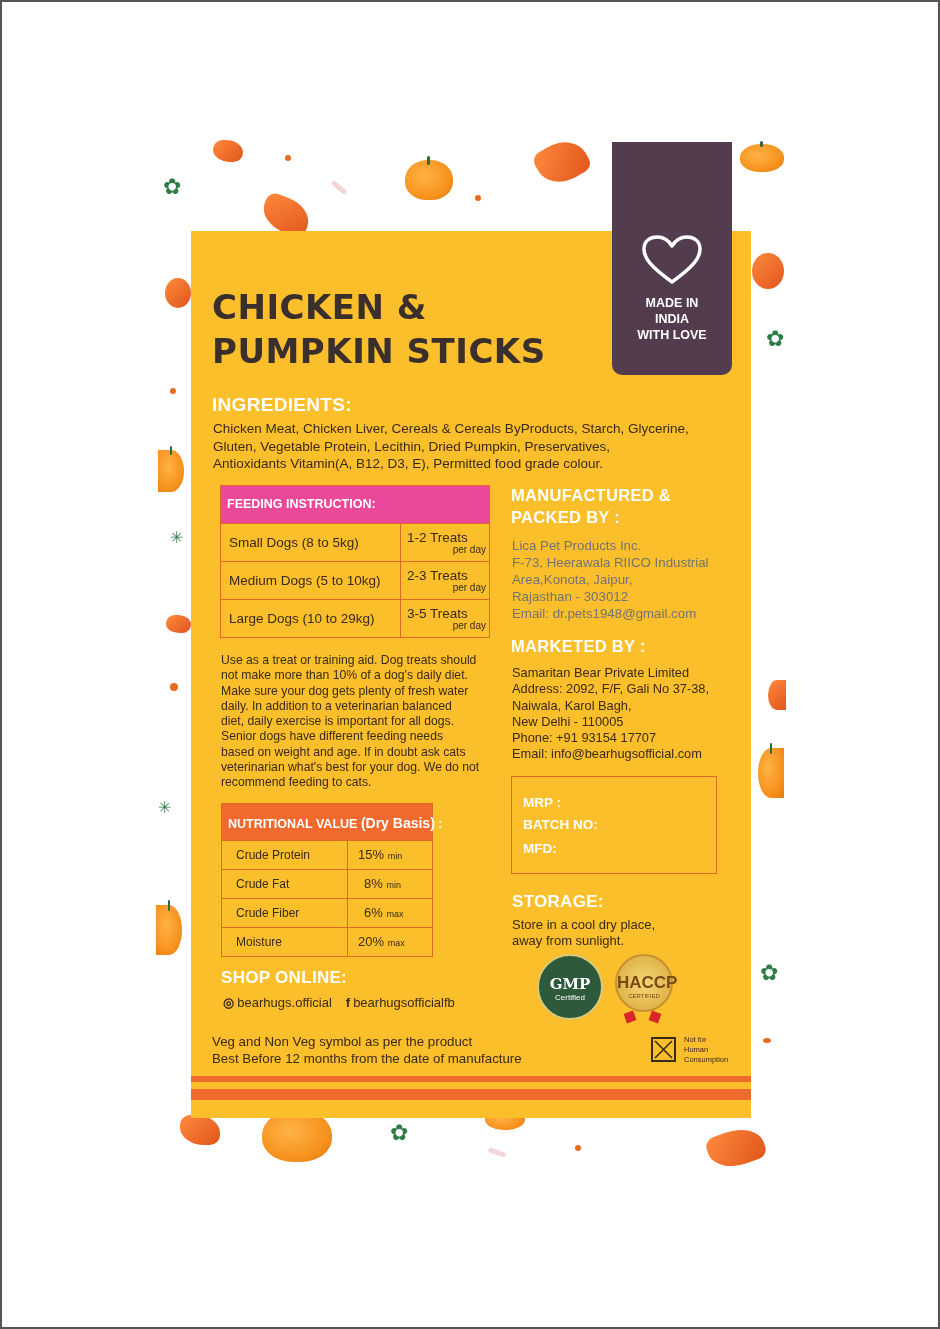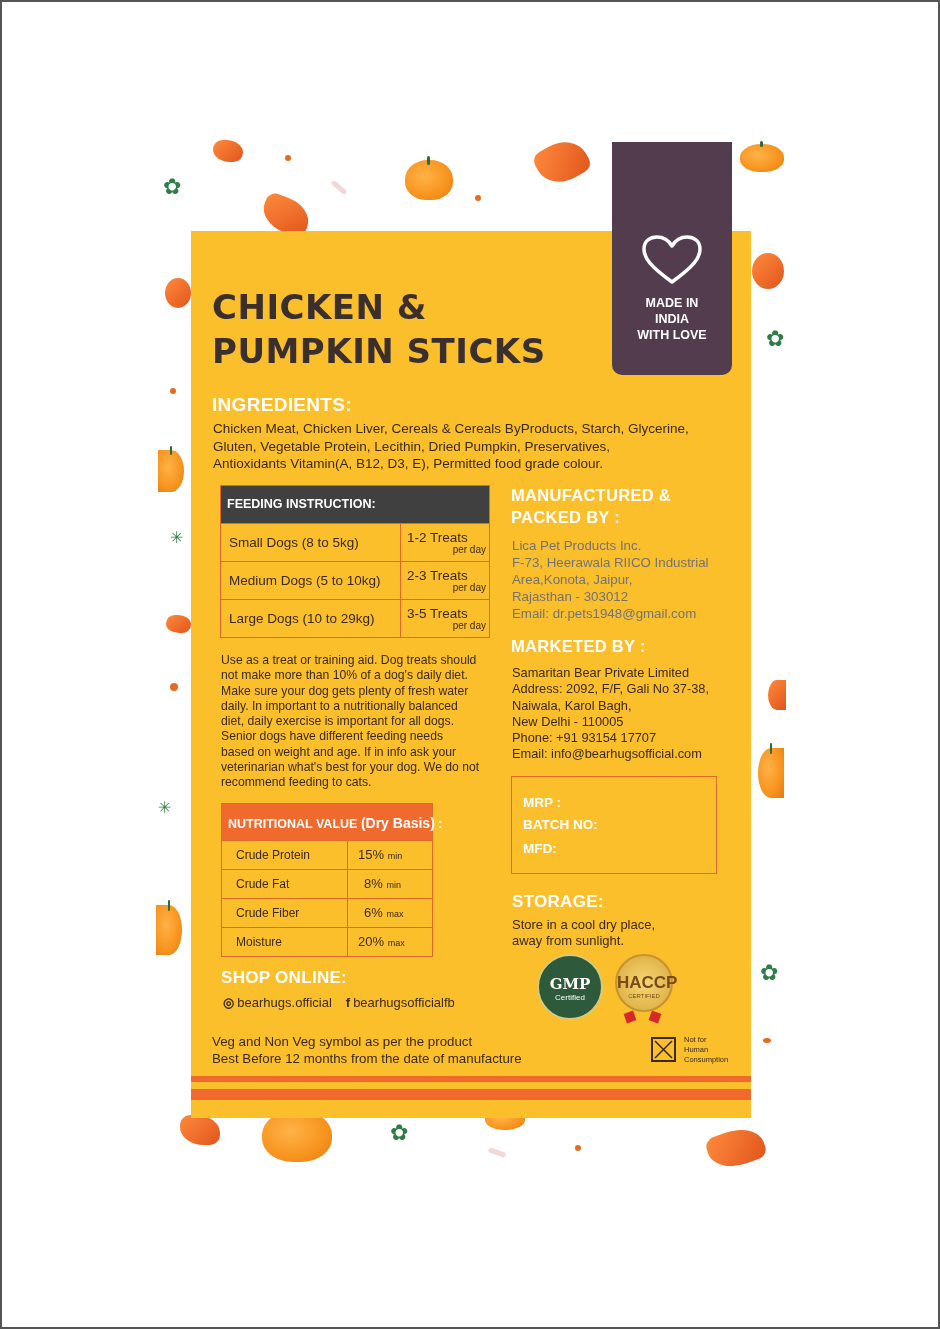--- a/index.html
+++ b/index.html
@@ -21,21 +21,21 @@
   .badge-text { position:absolute; left:0; right:0; top:153px; font-size:12.5px; font-weight:bold; line-height:16px; }
 
   .title { position:absolute; left:212px; top:285px; font-family:"DejaVu Sans", sans-serif; font-weight:bold;
     font-size:34px; line-height:44px; color:#3a2f2c; letter-spacing:0.5px; }
   .h-white { color:#fff; font-weight:bold; letter-spacing:0.3px; }
 
   .ing-h { position:absolute; left:212px; top:394px; font-size:19px; }
   .ing-t { position:absolute; left:213px; top:420px; width:520px; font-size:13.5px; line-height:17.5px; color:#3b2a1c; }
 
   .feed { position:absolute; left:220px; top:485px; width:268px; border:1.5px solid #e06a2a; background:#fbbf2c; }
-  .feed-head { background:#404040; color:#fff; font-weight:bold; font-size:12.5px; height:37px; line-height:37px; padding-left:6px; }
+  .feed-head { background:#ec4899; color:#fff; font-weight:bold; font-size:12.5px; height:37px; line-height:37px; padding-left:6px; }
   .feed-row { display:flex; height:37px; border-top:1.5px solid #e06a2a; }
   .feed-row .c1 { width:171px; padding-left:8px; line-height:37px; font-size:13.5px; color:#3b2a1c; border-right:1.5px solid #e06a2a; }
   .feed-row .c2 { flex:1; position:relative; color:#3b2a1c; }
   .feed-row .c2 .t { position:absolute; left:6px; top:6px; font-size:13.5px; }
   .feed-row .c2 .p { position:absolute; right:3px; top:20px; font-size:10px; }
 
   .use { position:absolute; left:221px; top:653px; width:285px; font-size:12.2px; line-height:15.3px; color:#3b2a1c; }
 
   .nut { position:absolute; left:221px; top:803px; width:210px; border:1.5px solid #e06a2a; }
   .nut-head { background:#f0692d; color:#fff; font-weight:bold; font-size:12.5px; height:36px; line-height:38px; padding-left:6px; white-space:nowrap; }
@@ -158,24 +158,24 @@
         <span class="t">3-5 Treats</span>
         <span class="p">per day</span>
       </div>
   </div>
 </div>
 
 <div class="use">
   <div>Use as a treat or training aid. Dog treats should</div>
   <div>not make more than 10% of a dog's daily diet.</div>
   <div>Make sure your dog gets plenty of fresh water</div>
-  <div>daily. In  important  to a nutritionally balanced</div>
+  <div>daily. In  addition  to a veterinarian balanced</div>
   <div>diet, daily exercise is important for all dogs.</div>
   <div>Senior dogs have different feeding needs</div>
-  <div>based on weight and age. If in info ask your</div>
+  <div>based on weight and age. If in doubt ask cats</div>
   <div>veterinarian what's best for your dog. We do not</div>
   <div>recommend feeding to cats.</div>
 </div>
 
 <div class="nut">
   <div class="nut-head">
     <span>NUTRITIONAL VALUE</span>
     <small>(Dry Basis)</small><span> :</span>
   </div>
   <div class="nut-row">

